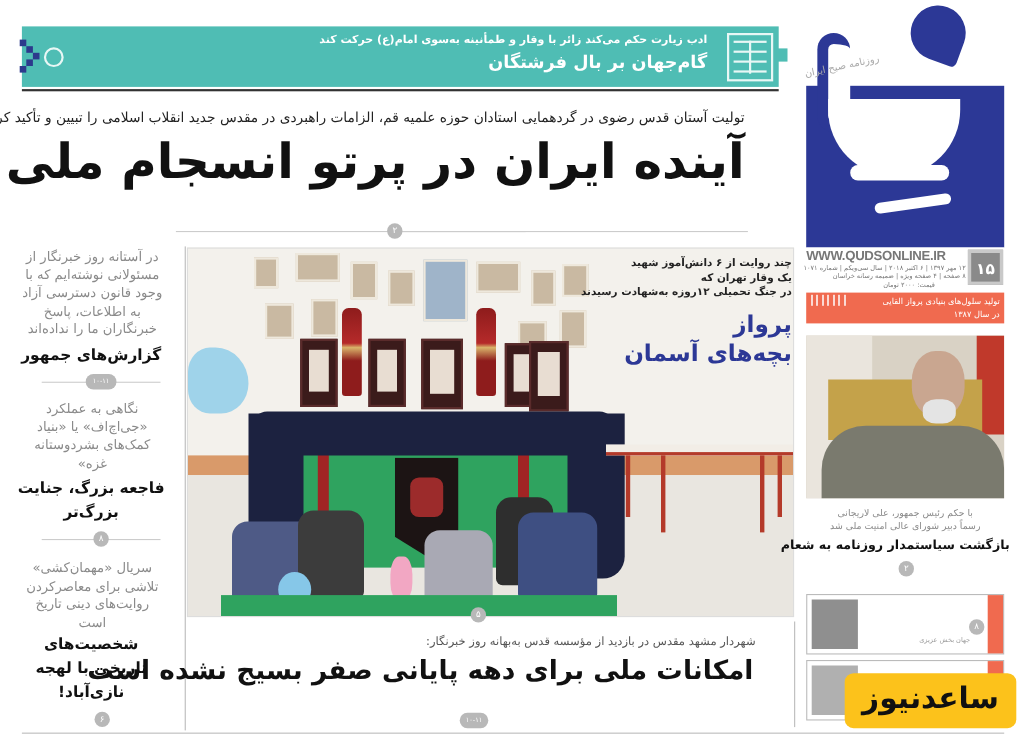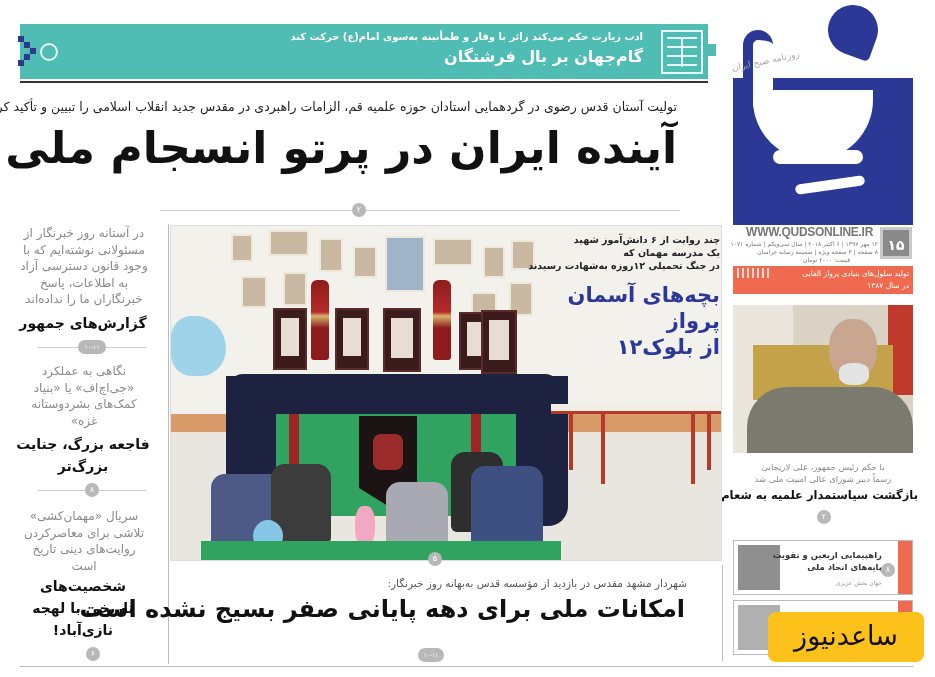--- a/index.html
+++ b/index.html
@@ -15,21 +15,21 @@
     .banner-tag { right: 232px; top: 30px; width: 42px; height: 44px; border: 2px solid #e8f7f5; }
     .banner-tag i { position:absolute; background:#e8f7f5; }
     .banner-arrow { left: 706px; top: 44px; width: 10px; height: 12px; background:#4fbdb4; }
     .banner-kicker { right: 292px; top: 31px; font-size: 10px; color: #fff; white-space: nowrap; font-weight: bold; }
     .banner-title { right: 292px; top: 47px; font-size: 16px; color: #fff; font-weight: bold; white-space: nowrap; }
 
     
     .mast { left: 733px; top: 0; width: 180px; height: 225px; background: #fff; }
     .mast-shape { background: #2c3896; position: absolute; }
     .url-box { left: 733px; top: 225px; width: 180px; height: 40px; background:#fff; }
-    .url { left: 733px; top: 225px; width: 140px; font-family: "Liberation Sans", sans-serif; font-size: 12px; font-weight: bold; color: #777; direction: ltr; text-align: right; letter-spacing: -0.3px; }
+    .url { left: 733px; top: 225px; width: 140px; font-family: "Liberation Sans", sans-serif; font-size: 12px; font-weight: bold; color: #777; direction: ltr; text-align: left; letter-spacing: -0.3px; }
     .meta-line { font-size: 6px; color:#777; white-space: nowrap; }
     .issue-box { left: 880px; top: 227px; width: 32px; height: 32px; background: #8a8a8a; color:#fff; font-weight:bold; font-size: 14px; text-align:center; line-height: 30px; border: 3px solid #c9c9c9; }
     .orange-bar { left: 733px; top: 266px; width: 180px; height: 28px; background: #f06a4f; }
     .orange-bar .stripes { position:absolute; left:4px; top:2px; width: 34px; height: 10px; background: repeating-linear-gradient(90deg, #fff 0 2px, transparent 2px 5px); opacity: 0.75; }
     .orange-text { font-size: 7.5px; color:#fff; white-space: nowrap; }
 
     
     .kicker { right: 258px; top: 99px; font-size: 12.5px; color: #222; white-space: nowrap; }
     .headline { right: 258px; top: 122px; font-size: 44px; font-weight: bold; color: #111; white-space: nowrap; letter-spacing: -1px; }
     .hrule { height: 1px; background: #ccc; }
@@ -68,21 +68,21 @@
 
     
     .rphoto { left: 733px; top: 305px; width: 180px; height: 148px; background: #d9d2c5; overflow: hidden; }
     .rcap { font-size: 8.5px; color: #888; text-align: center; width: 180px; white-space: nowrap; }
     .rtitle { font-size: 11.5px; font-weight: bold; color: #111; text-align: center; width: 190px; white-space: nowrap; }
     .box { left: 733px; width: 180px; height: 55px; border: 1px solid #bbb; background: #fff; }
     .box .tab { position:absolute; right:0; top:0; width:14px; height:100%; background:#f06a4f; }
     .box .thumb { position:absolute; left:4px; top:4px; width:42px; height:45px; background:#999; }
     .box-title { position:absolute; right:30px; top:8px; font-size: 8.5px; font-weight:bold; color:#333; text-align: right; line-height: 12px; white-space: nowrap; }
     .box-sub { position:absolute; right:30px; top:38px; font-size: 6px; color:#999; }
-    .watermark { left: 768px; top: 612px; width: 156px; height: 50px; background: #fcc21b; border-radius: 8px; font-size: 27px; font-weight: normal; color: #111; text-align: center; line-height: 48px; }
+    .watermark { left: 768px; top: 612px; width: 156px; height: 50px; background: #fcc21b; border-radius: 8px; font-size: 27px; font-weight: bold; color: #111; text-align: center; line-height: 48px; }
 
     .bottom-rule { left: 20px; top: 666px; width: 893px; height: 1px; background: #bbb; }
   </style>
 </head>
 <body>
 
 <div class="abs banner"></div>
 <div class="abs banner-rule"></div>
 <div class="abs" style="left:18px;top:36px;width:24px;height:30px;">
   <span class="banner-pixel" style="left:0;top:0;"></span>
@@ -205,56 +205,51 @@
   <span class="bag" style="left:100px;top:238px;width:60px;height:80px;background:#3c3c3c;"></span>
   <span class="bag" style="left:215px;top:256px;width:62px;height:68px;background:#a9a9b4;"></span>
   <span class="bag" style="left:280px;top:226px;width:52px;height:80px;background:#2e2e2e;"></span>
   <span class="bag" style="left:300px;top:240px;width:72px;height:80px;background:#3e4f82;"></span>
   <span class="bag" style="left:82px;top:294px;width:30px;height:32px;background:#86c7e8;border-radius:50%;"></span>
   <span class="bag" style="left:184px;top:280px;width:20px;height:40px;background:#f2a7c3;border-radius:40%;"></span>
   <span class="bag" style="left:30px;top:315px;width:360px;height:20px;background:#2fa35f;border-radius:0;"></span>
 </div>
 <div class="abs photo-kicker" style="right:215px;top:233px;">
   <div>چند روایت از ۶ دانش‌آموز شهید</div>
-  <div>یک مدرسه مهمان که</div>
+  <div>یک وقار تهران که</div>
   <div>در جنگ تحمیلی ۱۲روزه به‌شهادت رسیدند</div>
 </div>
 <div class="abs photo-title" style="right:215px;top:282px;">
+  <div>پرواز</div>
   <div>بچه‌های آسمان</div>
-  <div>پرواز</div>
-  <div>از بلوک۱۲</div>
 </div>
 <div class="abs page-dot" style="left:428px;top:552px;">۵</div>
 
 <div class="abs bot-kicker">شهردار مشهد مقدس در بازدید از مؤسسه قدس به‌بهانه روز خبرنگار:</div>
 <div class="abs bot-title">امکانات ملی برای دهه پایانی صفر بسیج نشده است</div>
 <div class="abs page-dot" style="left:418px;top:648px;width:26px;border-radius:7px;font-size:6px;">۱۰-۱۱</div>
 <div class="abs" style="left:722px;top:565px;width:1px;height:96px;background:#bbb;"></div>
 
 <div class="abs rphoto">
   <span style="position:absolute;left:0;top:0;width:60px;height:148px;background:#eae5dd;"></span>
   <span style="position:absolute;right:0;top:0;width:25px;height:90px;background:#c0392b;"></span>
   <span style="position:absolute;left:20px;top:40px;width:140px;height:55px;background:#c4a24a;"></span>
   <span style="position:absolute;left:96px;top:14px;width:48px;height:60px;border-radius:45%;background:#c9a690;"></span>
   <span style="position:absolute;left:106px;top:58px;width:30px;height:22px;border-radius:40%;background:#e4e4e4;"></span>
   <span style="position:absolute;left:14px;top:82px;width:166px;height:70px;border-radius:40px 40px 0 0;background:#7a7a6e;"></span>
 </div>
 <div class="abs rcap" style="left:733px;top:462px;">با حکم رئیس جمهور، علی لاریجانی</div>
 <div class="abs rcap" style="left:733px;top:474px;">رسماً دبیر شورای عالی امنیت ملی شد</div>
-<div class="abs rtitle" style="left:728px;top:488px;">بازگشت سیاستمدار علمیه به شعام</div>
+<div class="abs rtitle" style="left:728px;top:488px;">بازگشت سیاستمدار روزنامه به شعام</div>
 <div class="abs page-dot" style="left:817px;top:510px;">۲</div>
 
 <div class="abs box" style="top:540px;">
   <span class="tab"></span>
   <span class="thumb" style="background:#8f8f8f;"></span>
   <span class="page-dot" style="position:absolute;right:17px;top:22px;">۸</span>
-  <div class="box-title">
-    <div>راهپیمایی اربعین و تقویت</div>
-    <div>پایه‌های اتحاد ملی</div>
-  </div>
   <div class="box-sub">جهان‌ بخش عزیزی</div>
 </div>
 <div class="abs box" style="top:600px;">
   <span class="tab"></span>
   <span class="thumb" style="background:#b0b0b0;"></span>
 </div>
 
 <div class="abs watermark">ساعدنیوز</div>
 
 <div class="abs bottom-rule"></div>

